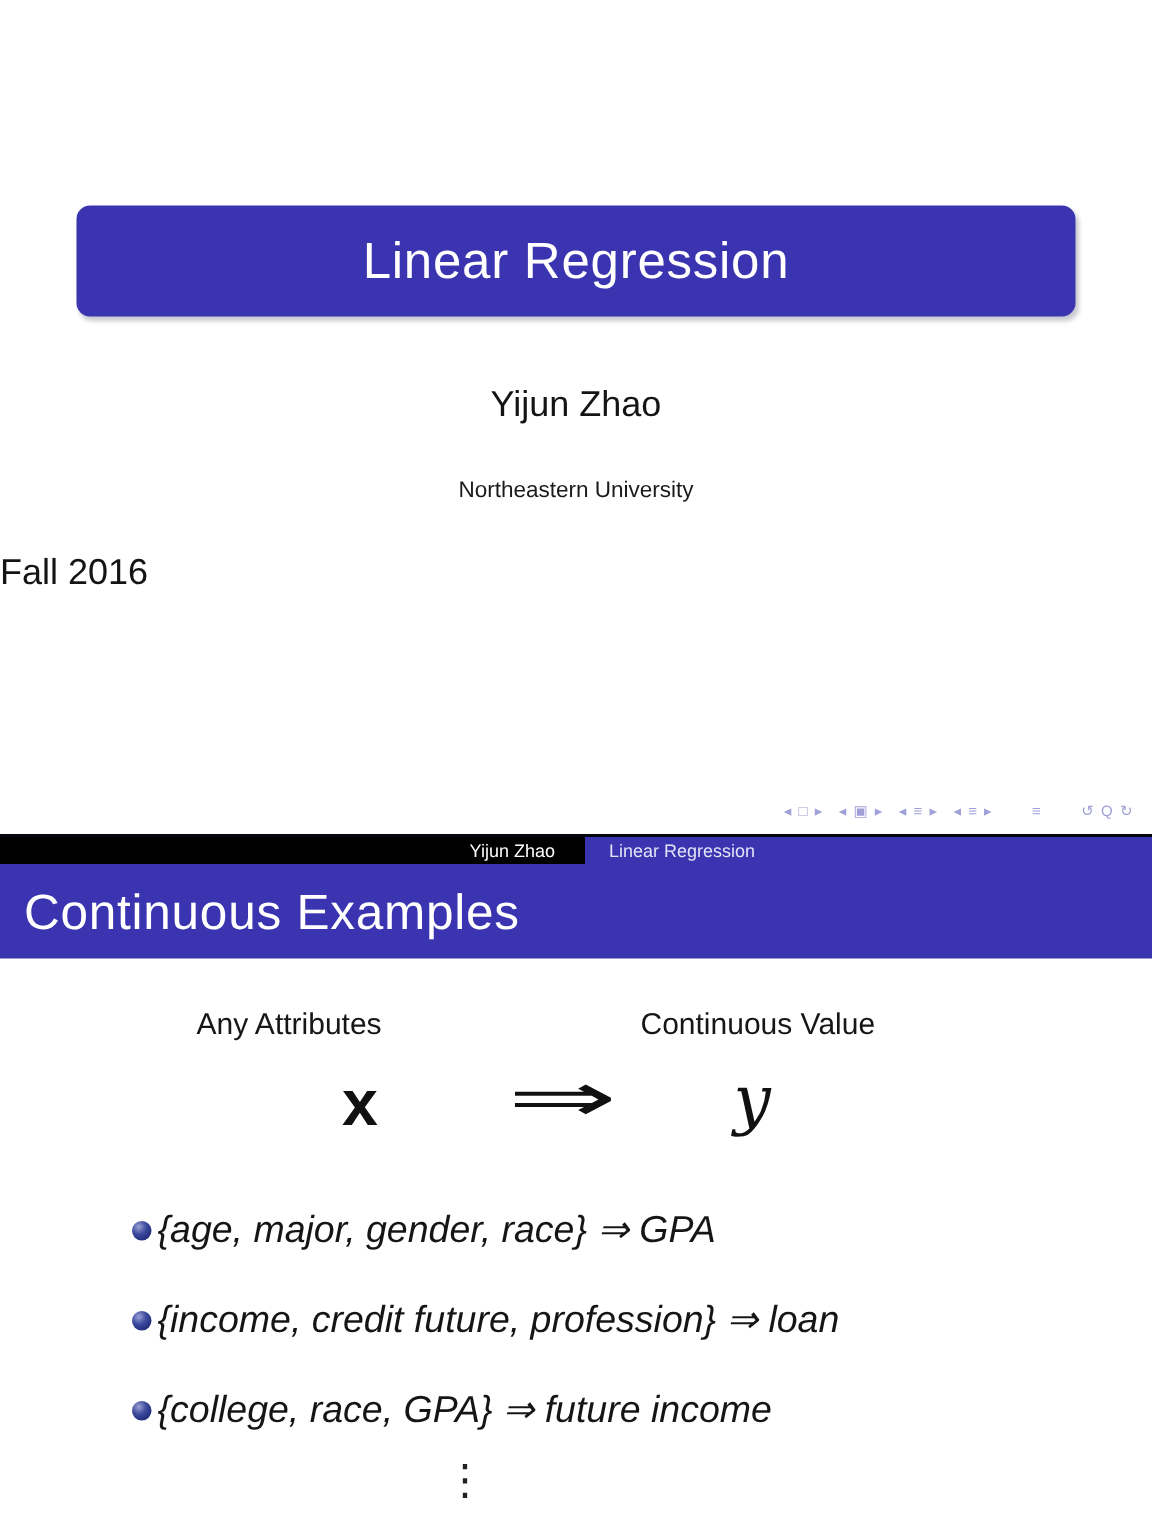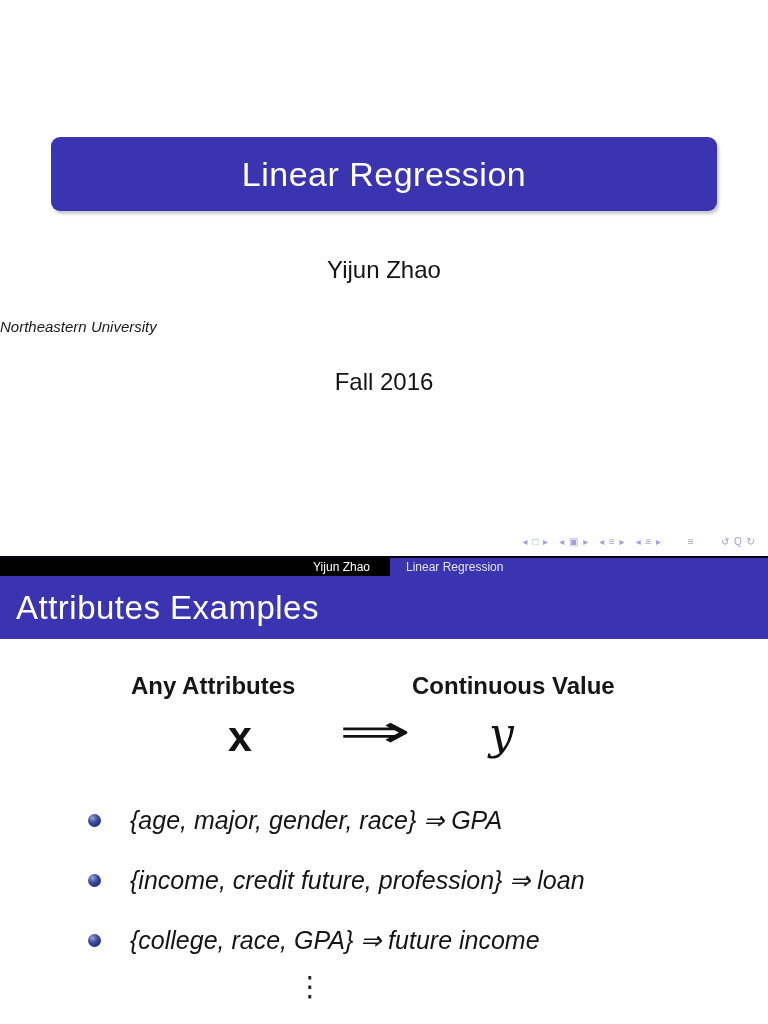--- a/index.html
+++ b/index.html
@@ -37,25 +37,25 @@
     font-size: 34px;
     font-weight: 400;
     letter-spacing: 0.5px;
   }
   .author {
     position: absolute; top: 256px; left: 0; width: 100%;
     text-align: center; font-size: 24px; color: #141414;
   }
   .institute {
     position: absolute; top: 318px; left: 0; width: 100%;
-    font-size: 15px; color: #1a1a1a; font-style: italic;
+    text-align: center; font-size: 15px; color: #1a1a1a;
   }
   .date {
     position: absolute; top: 368px; left: 0; width: 100%;
-    text-align: center; font-size: 24px; color: #141414;
+    font-size: 24px; color: #141414;
   }
   .nav {
     position: absolute; top: 536px; right: 12px;
     display: flex; align-items: center; gap: 10px;
     font-size: 10px; line-height: 12px;
     color: var(--nav);
     letter-spacing: 1px;
     user-select: none;
   }
   .nav .gap-before { margin-left: 16px; }
@@ -82,23 +82,23 @@
   
   .slide2 { position: absolute; left: 0; top: 576px; width: 100%; height: 448px; }
   .headline {
     position: absolute; left: 0; top: 0;
     width: 100%; height: 63px;
     background: var(--accent);
     display: flex; align-items: center;
     padding-left: 16px;
   }
   .headline span { color: #ffffff; font-size: 33px; letter-spacing: 0.5px; }
-  .label { position: absolute; font-size: 24px; color: #161616; white-space: nowrap; font-weight: bold; }
+  .label { position: absolute; font-size: 20px; color: #161616; white-space: nowrap; }
   .label-left  { left: 131px; top: 96px; }
-  .label-right { left: 412px; top: 96px; }
+  .label-right { left: 427px; top: 96px; }
   .map-x {
     position: absolute; left: 228px; top: 136px;
     font-size: 43px; font-weight: 700; color: #111111;
   }
   .map-arrow {
     position: absolute; left: 330px; top: 128px; width: 90px;
     text-align: center;
     font-size: 46px; font-weight: 400; color: #111111;
     transform: scaleX(1.9);
     transform-origin: 50% 50%;
@@ -107,21 +107,21 @@
     position: absolute; left: 489px; top: 132px;
     font-size: 44px; font-style: italic;
     font-family: "DejaVu Serif", serif;
     color: #111111;
   }
   .bullets {
     position: absolute; left: 88px; top: 227px;
     list-style: none;
   }
   .bullets li {
-    display: flex; align-items: flex-start; gap: 29px;
+    display: flex; align-items: flex-start; gap: 4px;
     margin-bottom: 26px;
     font-size: 25px; line-height: 34px;
   }
   .ball {
     flex: 0 0 auto;
     width: 13px; height: 13px;
     margin-top: 11px;
     border-radius: 50%;
     background: radial-gradient(circle at 35% 30%, #9aa2d4 0%, #3d4a9e 40%, var(--ball) 75%);
   }
@@ -159,21 +159,21 @@
         <span>Yijun Zhao</span>
       </div>
       <div class="foot-right">
         <span>Linear Regression</span>
       </div>
     </div>
   </section>
 
   <section class="slide2">
     <header class="headline">
-      <span>Attributes Examples</span>
+      <span>Continuous Examples</span>
     </header>
 
     <div class="label label-left">Any Attributes</div>
     <div class="label label-right">Continuous Value</div>
 
     <div class="map-x">x</div>
     <div class="map-arrow">⇒</div>
     <div class="map-y">y</div>
 
     <ul class="bullets">

